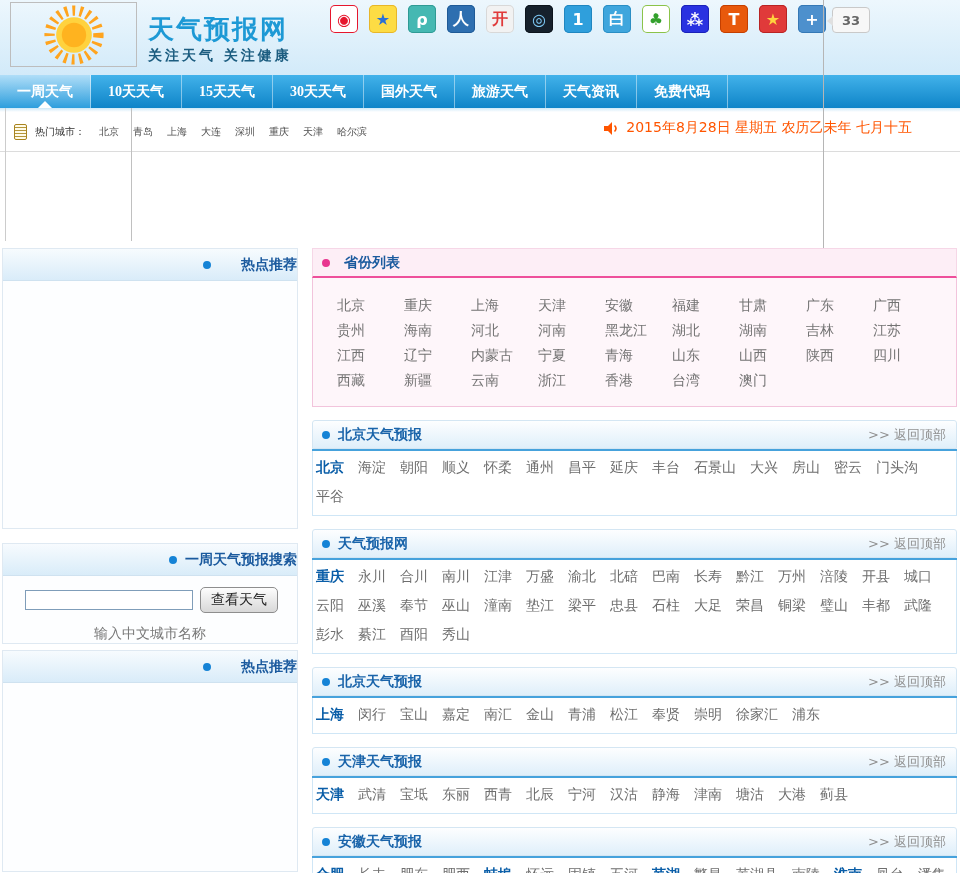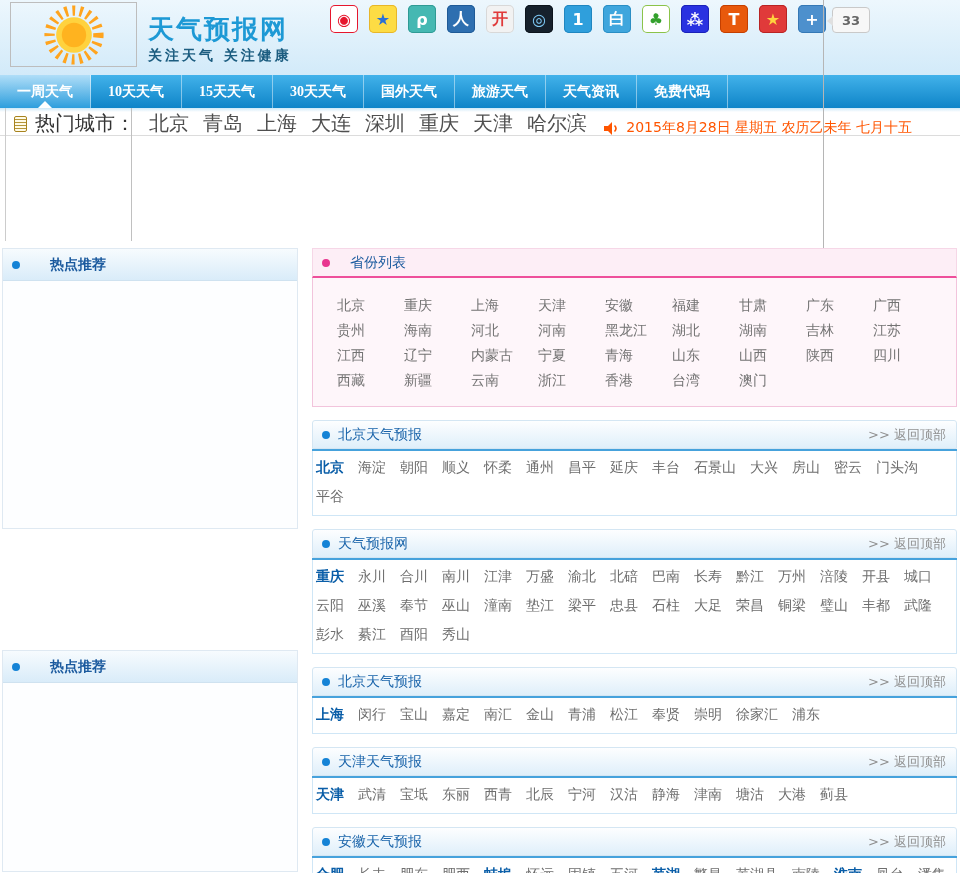--- a/index.html
+++ b/index.html
@@ -29,22 +29,22 @@
     background:linear-gradient(#42b2ea,#0e84c8); display:flex; }
   .nav-tab { width:91px; line-height:33px; text-align:center; color:#fff; font-size:14px;
     font-weight:bold; border-right:1px solid rgba(255,255,255,.45); position:relative;font-family:Liberation Serif, serif; }
   .nav-tab.active { background:linear-gradient(#b0def8,#2d9edd); }
   .nav-tab .tri { position:absolute; bottom:0; left:50%; margin-left:-7px; width:0; height:0;
     border-left:7px solid transparent; border-right:7px solid transparent; border-bottom:7px solid #fff; display:block; }
   .nav-strip { position:absolute; left:0; top:108px; width:960px; height:4px;
     background:linear-gradient(#cde9f8,#ffffff); }
 
   
-  .hotbar { position:absolute; left:0; top:112px; width:960px; height:24px; background:#fff;
-    border-bottom:1px solid #dcdcdc; display:flex; align-items:center; font-size:20px; color:#444; }
+  .hotbar { position:absolute; left:0; top:112px; width:960px; height:40px; background:#fff;
+    border-bottom:1px solid #dcdcdc; display:flex; align-items:center; font-size:10px; color:#444; }
   .list-icon { margin-left:14px; width:13px; height:16px; border:1px solid #a8831e; border-radius:2px;
     background:repeating-linear-gradient(#fffbe8 0 2px,#b5963a 2px 3px); }
   .hot-label { margin-left:8px; color:#333; }
   .hot-city { color:#4f4f4f; margin-left:14px; }
   .date-area { position:absolute; right:48px; top:112px; height:32px; display:flex;
     align-items:center; gap:7px; color:#ff5500; font-size:14px; }
 
   
   .frame-left { position:absolute; left:5px; top:108px; width:127px; height:133px;
     border-left:1px solid #cccccc; border-right:1px solid #c0c0c0; pointer-events:none; }
@@ -57,48 +57,48 @@
   
   .dot { width:7px; height:7px; border:4px solid #1583d6; border-radius:50%; background:#fff; display:inline-block; }
   .dot.pink { border-color:#e8368f; }
 
   
   .side-box { position:absolute; left:2px; width:296px; border:1px solid #dfe9f2; background:#fdfeff; }
   .side-box1 { top:248px; height:281px; }
   .side-box2 { top:543px; height:101px; }
   .side-box3 { top:650px; height:222px; }
   .side-head { height:32px; background:linear-gradient(#f7fbfe,#d9ecf9); border-bottom:1px solid #cfe2f0;
-    display:flex; align-items:center; }
+    display:flex; align-items:center;justify-content:flex-end; }
   .side-head .dot { margin-left:9px; }
   .side-title { color:#1b5a9e; font-weight:bold; font-size:14px; margin-left:8px; }
   .side-title.indent { margin-left:30px; }
   .search-row { margin:11px 0 0 22px; display:flex; align-items:center; }
   .search-input { width:168px; height:20px; border:1px solid #7f9db9; font-size:13px; padding:1px 3px; }
   .search-btn { margin-left:7px; height:26px; padding:0 10px; font-size:14px; color:#222;
     background:linear-gradient(#fdfdfd,#d8d8d8); border:1px solid #8e8e8e; border-radius:5px; cursor:pointer;
     font-family:inherit; }
   .search-hint { text-align:center; color:#777; font-size:14px; margin-top:12px; }
 
   
   .prov-box { position:absolute; left:312px; top:248px; width:645px; }
   .prov-head { height:30px; background:#fdeef6; border:1px solid #f6d7e7; border-bottom:2px solid #ee4f9b;
     display:flex; align-items:center; }
   .prov-head .dot { margin-left:9px; }
-  .prov-title { color:#1b5a9e; font-weight:normal; font-size:14px; margin-left:20px; }
+  .prov-title { color:#1b5a9e; font-weight:bold; font-size:14px; margin-left:14px; }
   .prov-body { background:#fef6fa; border:1px solid #f2c4dc; border-top:none; height:129px; padding:15px 0 0 24px; }
   .prov-grid { display:grid; grid-template-columns:repeat(9,67px); line-height:25px; }
   .prov-link { color:#737373; font-size:14px; }
 
   
   .sections { position:absolute; left:312px; top:420px; width:645px; display:flex;
     flex-direction:column; gap:13px; }
   .wsec-head { height:29px; background:linear-gradient(#fdfeff,#dfeffa); border:1px solid #d4e6f3;
     border-radius:3px 3px 0 0; display:flex; align-items:center; }
   .wsec-head .dot { margin-left:9px; }
-  .wsec-title { color:#1a64aa; font-size:14px; font-weight:normal; margin-left:8px; }
+  .wsec-title { color:#1a64aa; font-size:14px; font-weight:bold; margin-left:8px; }
   .back-top { margin-left:auto; margin-right:10px; color:#909090; font-size:13px; }
   .wsec-divider { height:2px; background:#46a2dc; }
   .wsec-body { border:1px solid #cfe6f6; border-top:none; padding:2px 6px 4px 3px; display:flex;
     flex-wrap:wrap; column-gap:14px; line-height:29px; background:#fff; }
   .city { color:#6e6e6e; font-size:14px; }
   .city.hl { color:#0a5ea8; font-weight:bold; }
 </style>
 </head>
 <body>
 
@@ -173,20 +173,31 @@
   <div class="close-bar close-left">关闭</div>
   <div class="close-bar close-right">关闭</div>
 
   <div class="side-box side-box1">
     <div class="side-head">
       <span class="dot"></span>
       <span class="side-title indent">热点推荐</span>
     </div>
   </div>
 
+  <div class="side-box side-box2">
+    <div class="side-head">
+      <span class="dot"></span>
+      <span class="side-title">一周天气预报搜索</span>
+    </div>
+    <div class="search-row">
+      <input class="search-input" type="text" value="" style="">
+      <button class="search-btn">查看天气</button>
+    </div>
+    <div class="search-hint">输入中文城市名称</div>
+  </div>
 
   <div class="side-box side-box3">
     <div class="side-head">
       <span class="dot"></span>
       <span class="side-title indent">热点推荐</span>
     </div>
   </div>
 
   <div class="prov-box">
     <div class="prov-head">

